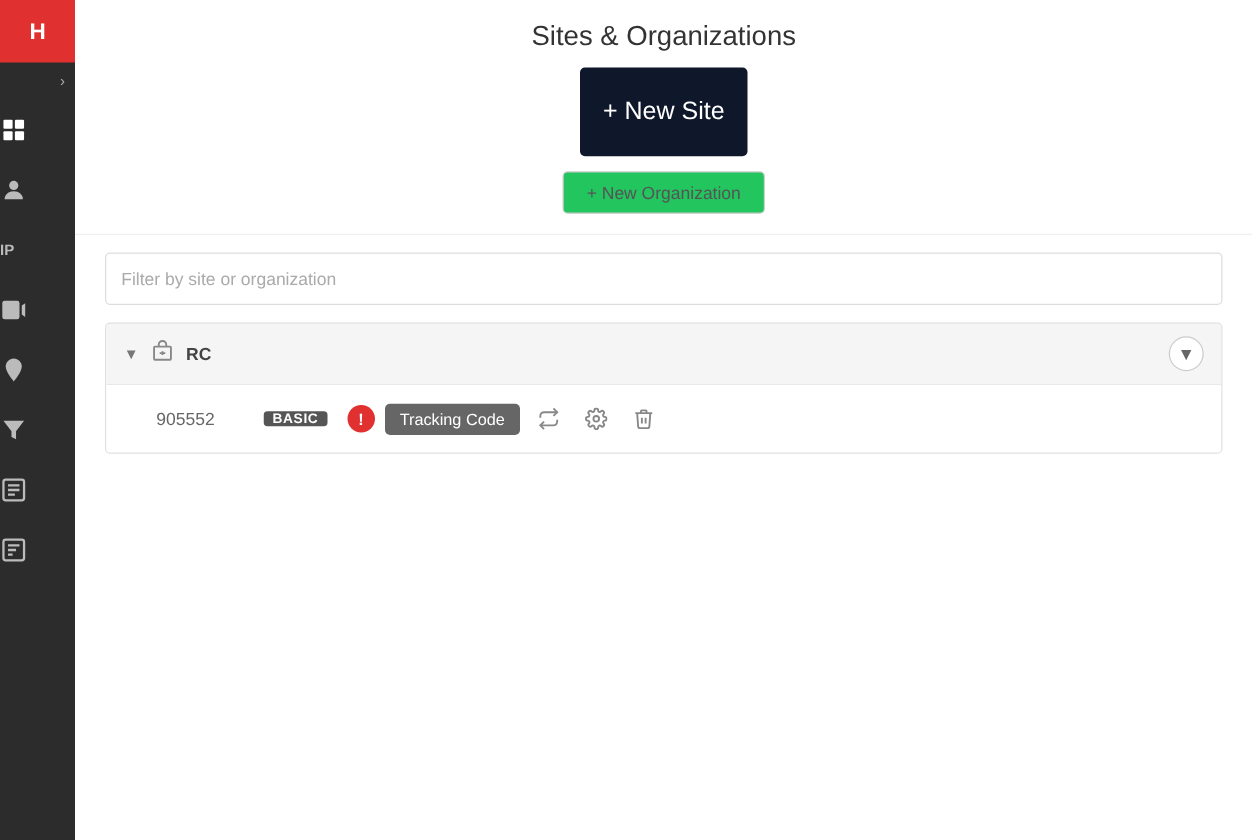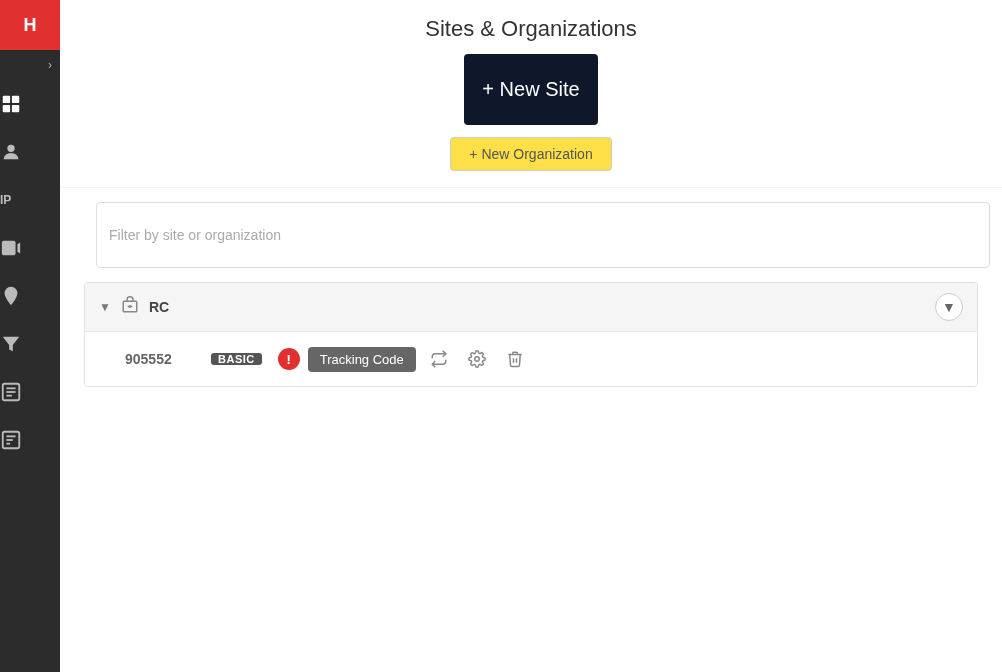--- a/index.html
+++ b/index.html
@@ -88,45 +88,44 @@
       border: none;
       padding: 24px 18px;
       border-radius: 4px;
       font-size: 20px;
       cursor: pointer;
       display: flex;
       align-items: center;
       gap: 6px;
     }
     .btn-new-org {
-      background: #fde047;
+      background: #22c55e;
       color: #555;
       border: 1px solid #ccc;
       padding: 8px 18px;
       border-radius: 4px;
       font-size: 14px;
       cursor: pointer;
       display: flex;
       align-items: center;
       gap: 6px;
     }
 
     
     .filter-bar {
       padding: 14px 24px;
     }
     .filter-input {
       width: 100%;
       border: 1px solid #ddd;
       border-radius: 4px;
-      padding: 24px 12px;
+      padding: 12px 12px;
       font-size: 14px;
       color: #333;
       outline: none;
-      margin-left: 12px;
     }
     .filter-input::placeholder { color: #aaa; }
 
     
     .content {
       padding: 0 24px;
       flex: 1;
     }
 
     
@@ -186,21 +185,20 @@
       align-items: center;
       padding: 12px 14px 12px 40px;
       border-top: 1px solid #e8e8e8;
       background: white;
       gap: 16px;
     }
     .site-id {
       color: #666;
       font-size: 14px;
       min-width: 70px;
-      font-weight: bold;
     }
     .site-domain {
       color: #333;
       font-size: 14px;
       flex: 1;
     }
     .badge-basic {
       background: #555;
       color: white;
       font-size: 11px;

